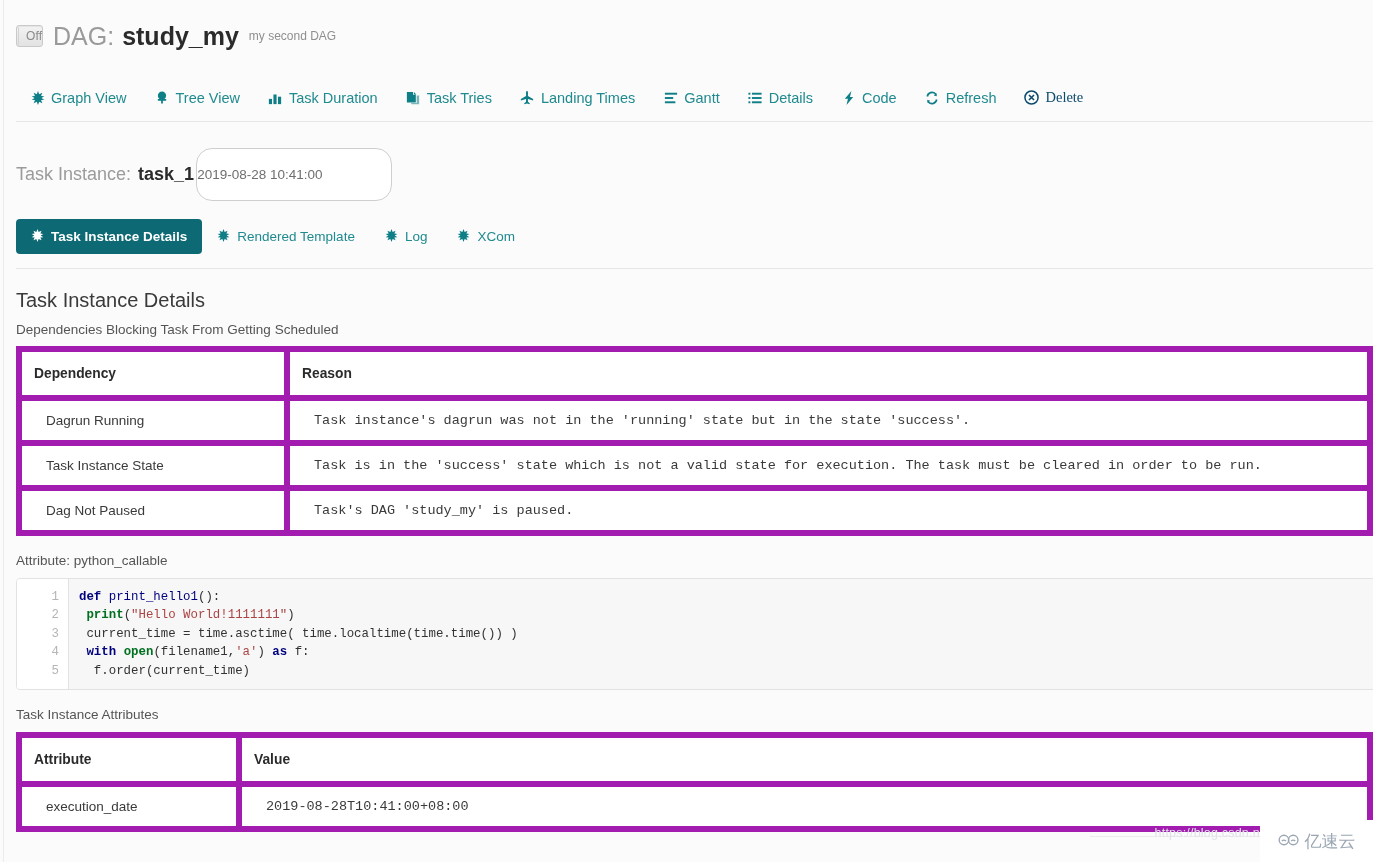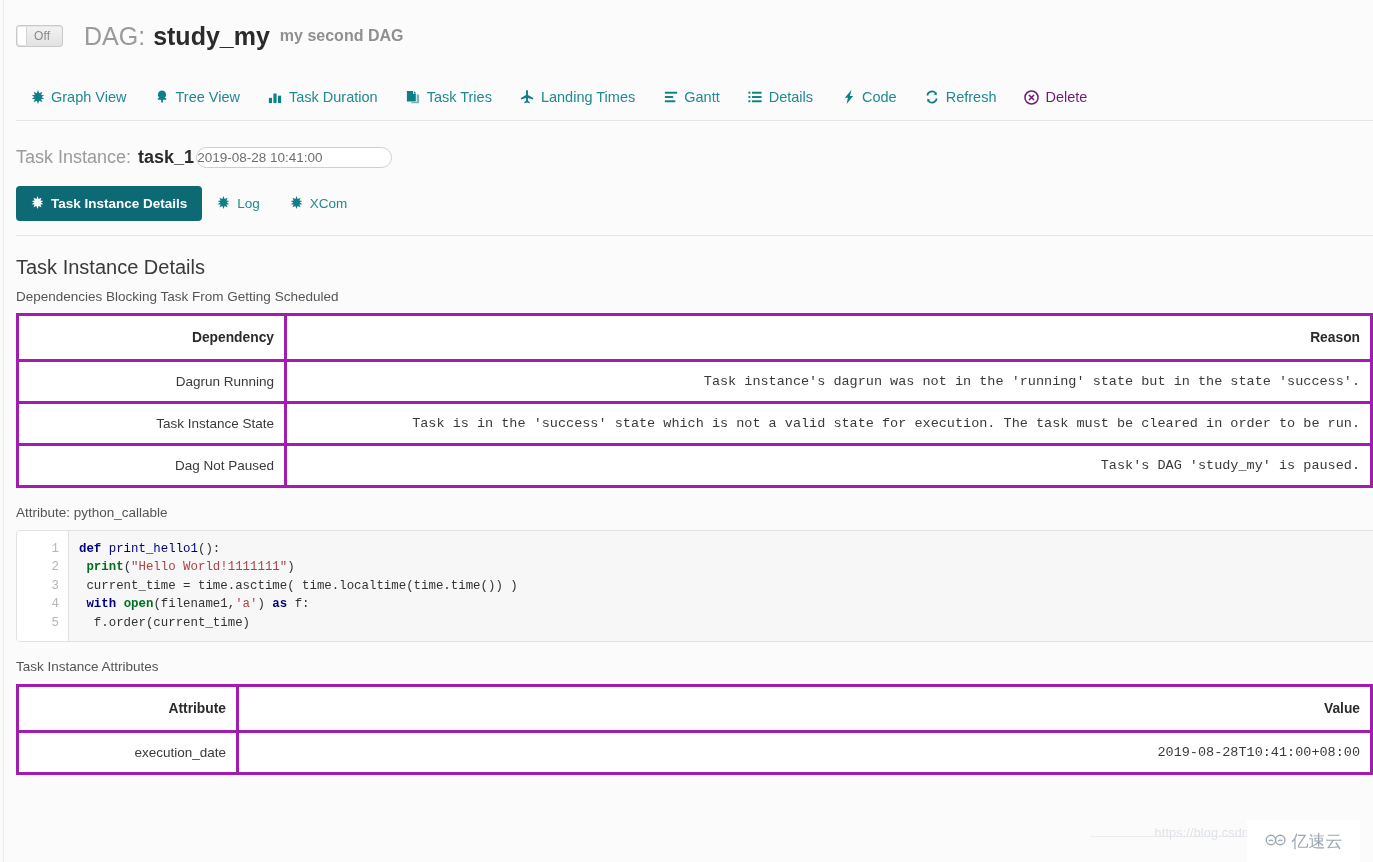--- a/index.html
+++ b/index.html
@@ -34,28 +34,28 @@
   }
 
   
   .dag-header {
     display: flex;
     align-items: center;
     padding-top: 28px;
     height: 44px;
   }
   .toggle {
-    width: 47px; height: 22px;
+    width: 27px; height: 22px;
     border: 1px solid #c9c9c9;
     border-radius: 3px;
     background: linear-gradient(#f3f3f3, #e2e2e2);
     display: flex;
     align-items: center;
     position: relative;
-    margin-right: 21px;
+    margin-right: 10px;
     box-shadow: inset 0 1px 1px rgba(0,0,0,.06);
   }
   .toggle .knob {
     width: 9px; height: 18px;
     background: #ffffff;
     border-right: 1px solid #d2d2d2;
     border-radius: 2px 0 0 2px;
     margin-left: 1px;
   }
   .toggle .lbl {
@@ -70,23 +70,22 @@
     font-weight: 400;
     margin-right: 8px;
   }
   .dag-name {
     font-size: 25px;
     color: #2b2b2b;
     font-weight: bold;
     margin-right: 10px;
   }
   .dag-desc {
-    font-size: 16px;
+    font-size: 12px;
     color: #8f8f8f;
-    font-weight: bold;
   }
 
   
   .topnav {
     display: flex;
     align-items: center;
     gap: 0px;
     padding-top: 14px;
     padding-bottom: 12px;
     border-bottom: 1px solid #e6e6e6;
@@ -106,21 +105,21 @@
   .topnav-item .ico {
     margin-right: 6px;
     display: inline-flex;
     align-items: center;
     justify-content: center;
     width: 15px;
     font-size: 14px;
     line-height: 1;
     color: #0e7e87;
   }
-  .topnav-item.danger, .topnav-item.danger .ico { color: #701a75; }
+  .topnav-item.danger, .topnav-item.danger .ico { color: #0c4a6e; font-family: Liberation Serif, serif; }
 
   
   .ti-row {
     display: flex;
     align-items: center;
     padding-top: 26px;
     padding-bottom: 4px;
   }
   .ti-label {
     font-size: 18px;
@@ -128,21 +127,21 @@
     margin-right: 7px;
   }
   .ti-task {
     font-size: 18px;
     color: #2b2b2b;
     font-weight: bold;
     margin-right: 2px;
   }
   .ti-input {
     width: 196px;
-    height: 21px;
+    height: 53px;
     border: 1px solid #cfcfcf;
     border-radius: 16px;
     background: #ffffff;
     font-family: "Liberation Sans", sans-serif;
     font-size: 13.5px;
     color: #6f6f6f;
     padding: 0 0;
     outline: none;
   }
 
@@ -196,22 +195,22 @@
   }
 
   
   table.tbl {
     border-collapse: collapse;
     width: 1357px;
     table-layout: fixed;
     background: #ffffff;
   }
   table.tbl th, table.tbl td {
-    border: 3px solid #a21caf;
-    text-align: right;
+    border: 6px solid #a21caf;
+    text-align: left;
     vertical-align: middle;
   }
   table.tbl th {
     font-size: 13.8px;
     font-weight: bold;
     color: #2b2b2b;
     padding: 14px 10px 14px 12px;
     background: #ffffff;
   }
   table.tbl td {
@@ -281,21 +280,21 @@
     right: 106px;
     bottom: 22px;
     font-size: 12.5px;
     color: #dfe3e8;
     letter-spacing: .2px;
     white-space: nowrap;
     pointer-events: none;
   }
   .wm-badge {
     position: absolute;
-    right: 13px;
+    right: 0px;
     bottom: 0px;
     width: 113px;
     height: 42px;
     background: #ffffff;
     display: flex;
     align-items: center;
     justify-content: center;
     pointer-events: none;
   }
   .wm-badge .cloud {
@@ -453,20 +452,28 @@
 
       <div class="pill active">
         <span class="ico">
           <svg width="13" height="13" viewBox="0 0 16 16" aria-hidden="true">
             <path fill="currentColor" d="M8 0l1.4 3.6L13 2.1l-1.5 3.5L15.2 6l-3.2 2 3.2 2-3.7.4L13 13.9l-3.6-1.5L8 16l-1.4-3.6L3 13.9l1.5-3.5L.8 10l3.2-2-3.2-2 3.7-.4L3 2.1l3.6 1.5z"></path>
           </svg>
         </span>
         <span>Task Instance Details</span>
       </div>
 
+      <div class="pill">
+        <span class="ico">
+          <svg width="13" height="13" viewBox="0 0 16 16" aria-hidden="true">
+            <path fill="currentColor" d="M8 0l1.4 3.6L13 2.1l-1.5 3.5L15.2 6l-3.2 2 3.2 2-3.7.4L13 13.9l-3.6-1.5L8 16l-1.4-3.6L3 13.9l1.5-3.5L.8 10l3.2-2-3.2-2 3.7-.4L3 2.1l3.6 1.5z"></path>
+          </svg>
+        </span>
+        <span>Rendered Template</span>
+      </div>
 
       <div class="pill">
         <span class="ico">
           <svg width="13" height="13" viewBox="0 0 16 16" aria-hidden="true">
             <path fill="currentColor" d="M8 0l1.4 3.6L13 2.1l-1.5 3.5L15.2 6l-3.2 2 3.2 2-3.7.4L13 13.9l-3.6-1.5L8 16l-1.4-3.6L3 13.9l1.5-3.5L.8 10l3.2-2-3.2-2 3.7-.4L3 2.1l3.6 1.5z"></path>
           </svg>
         </span>
         <span>Log</span>
       </div>
 

